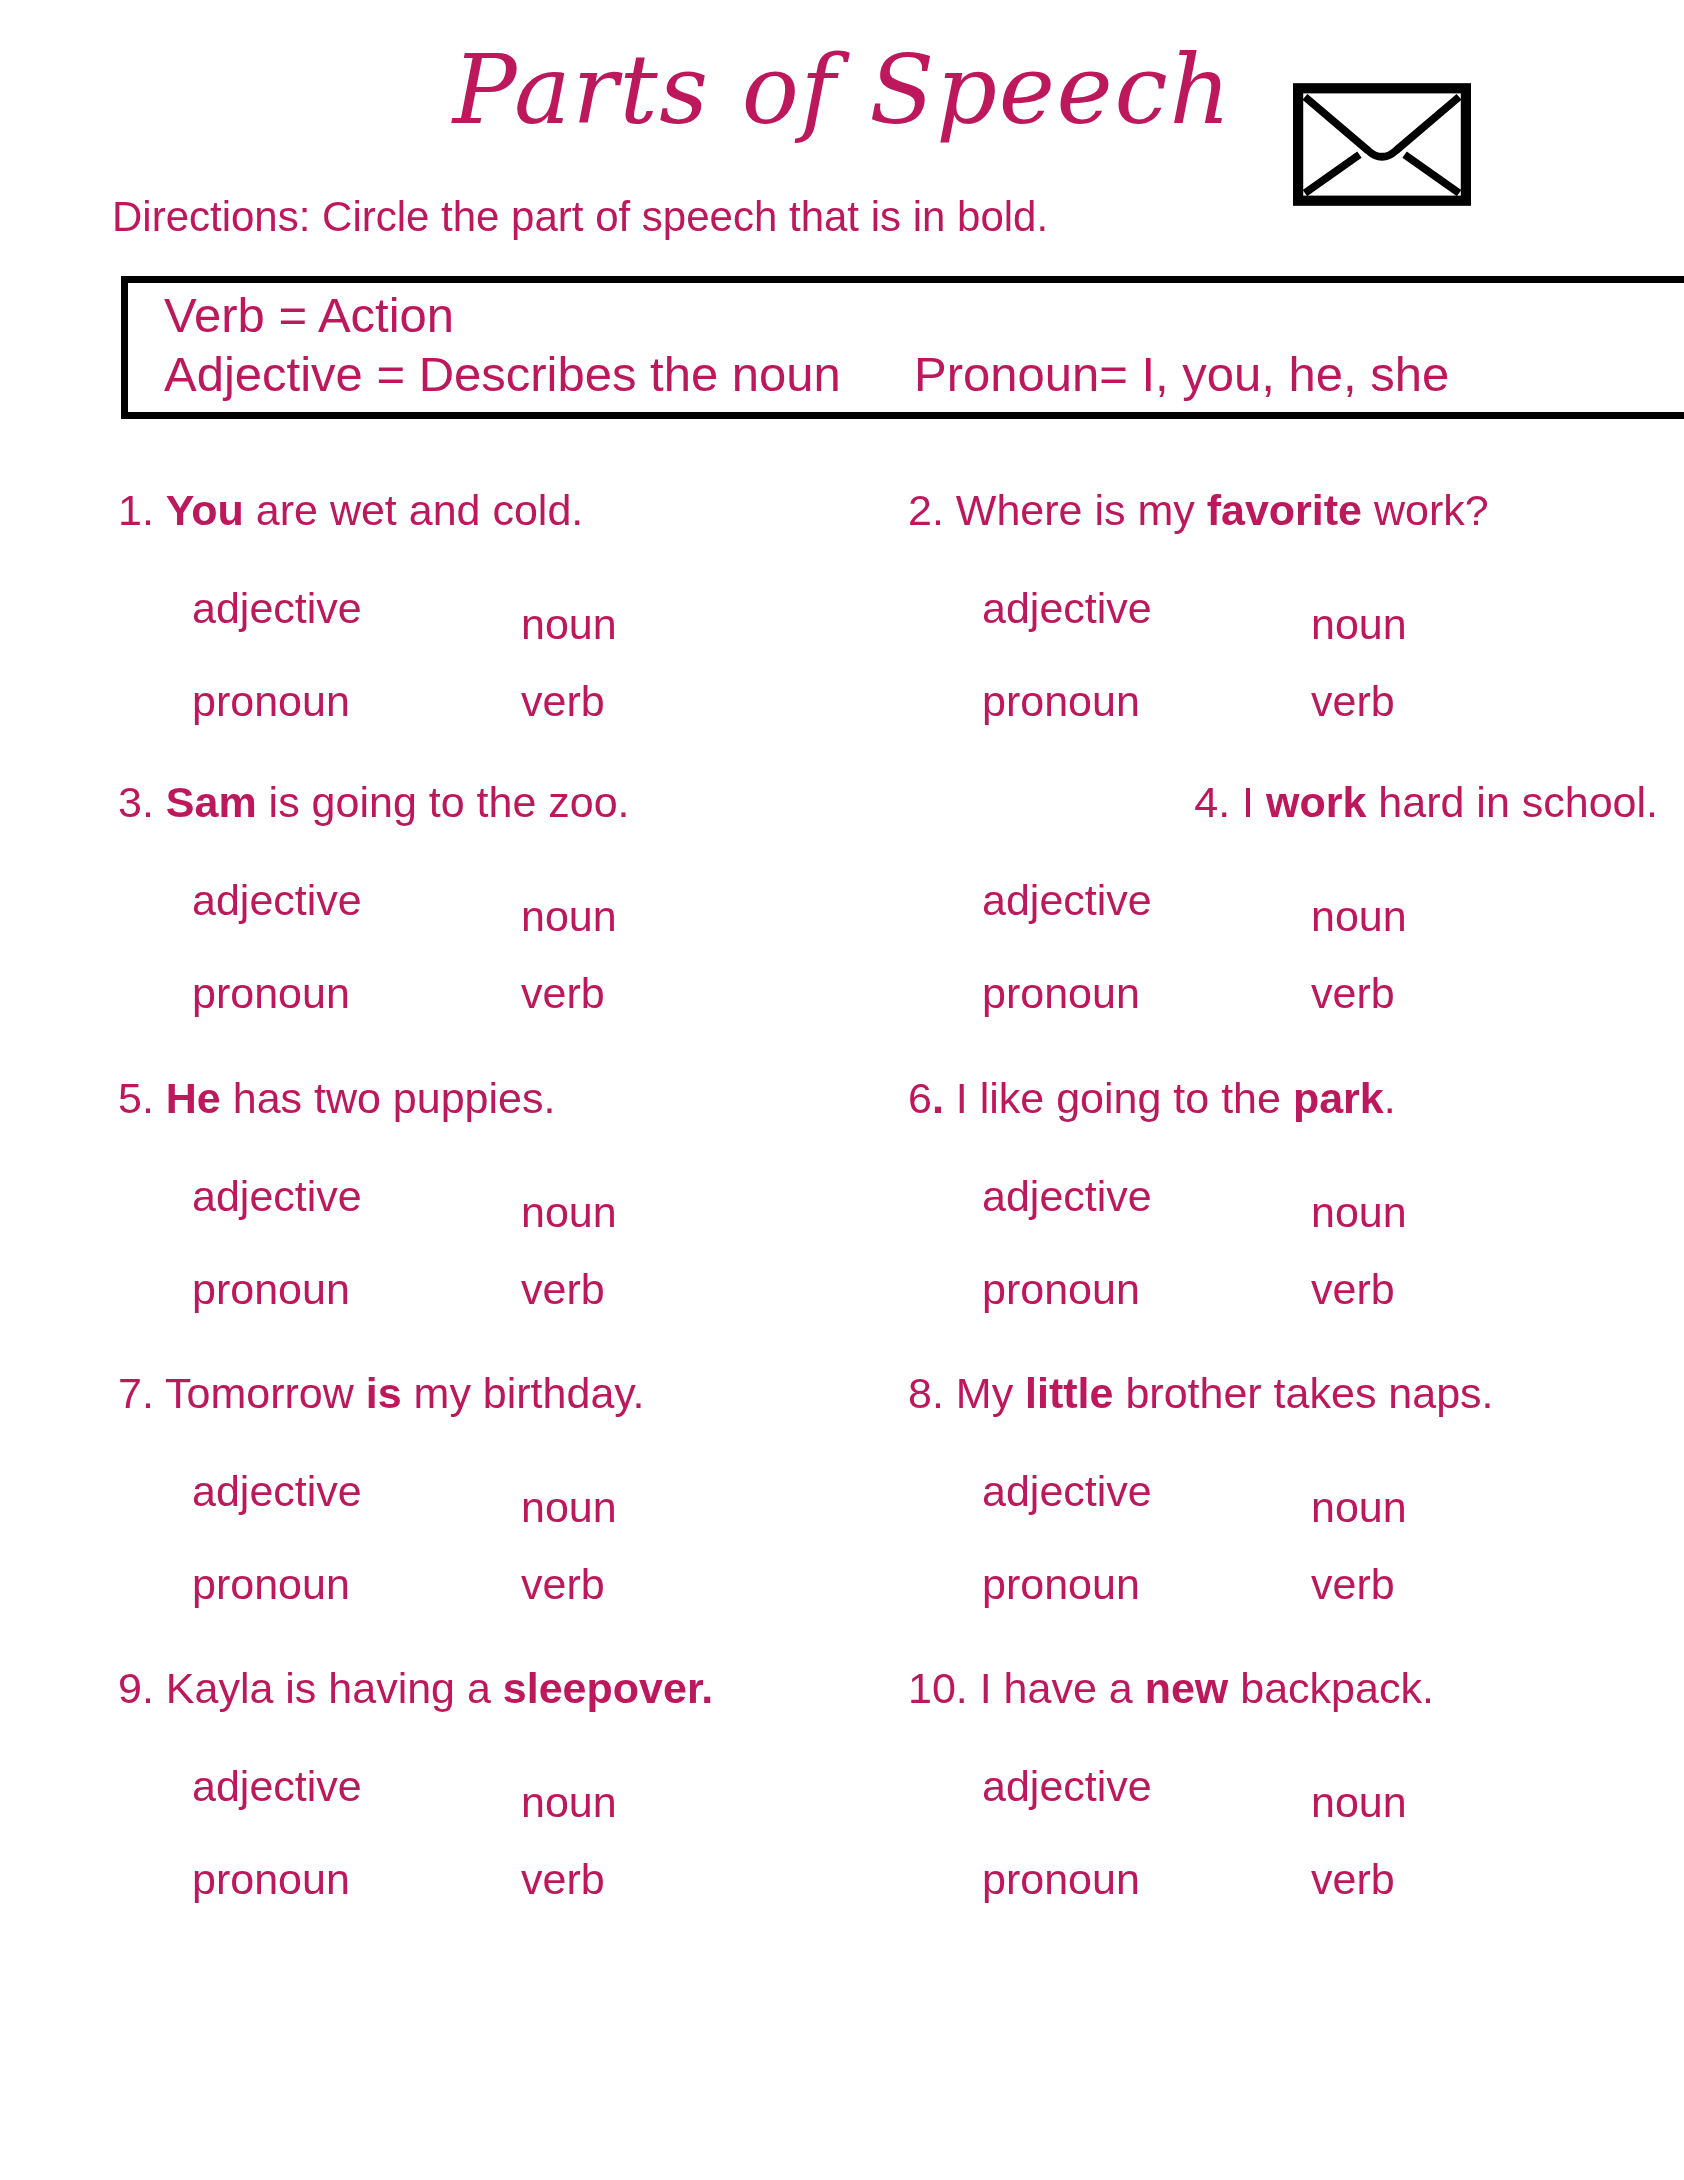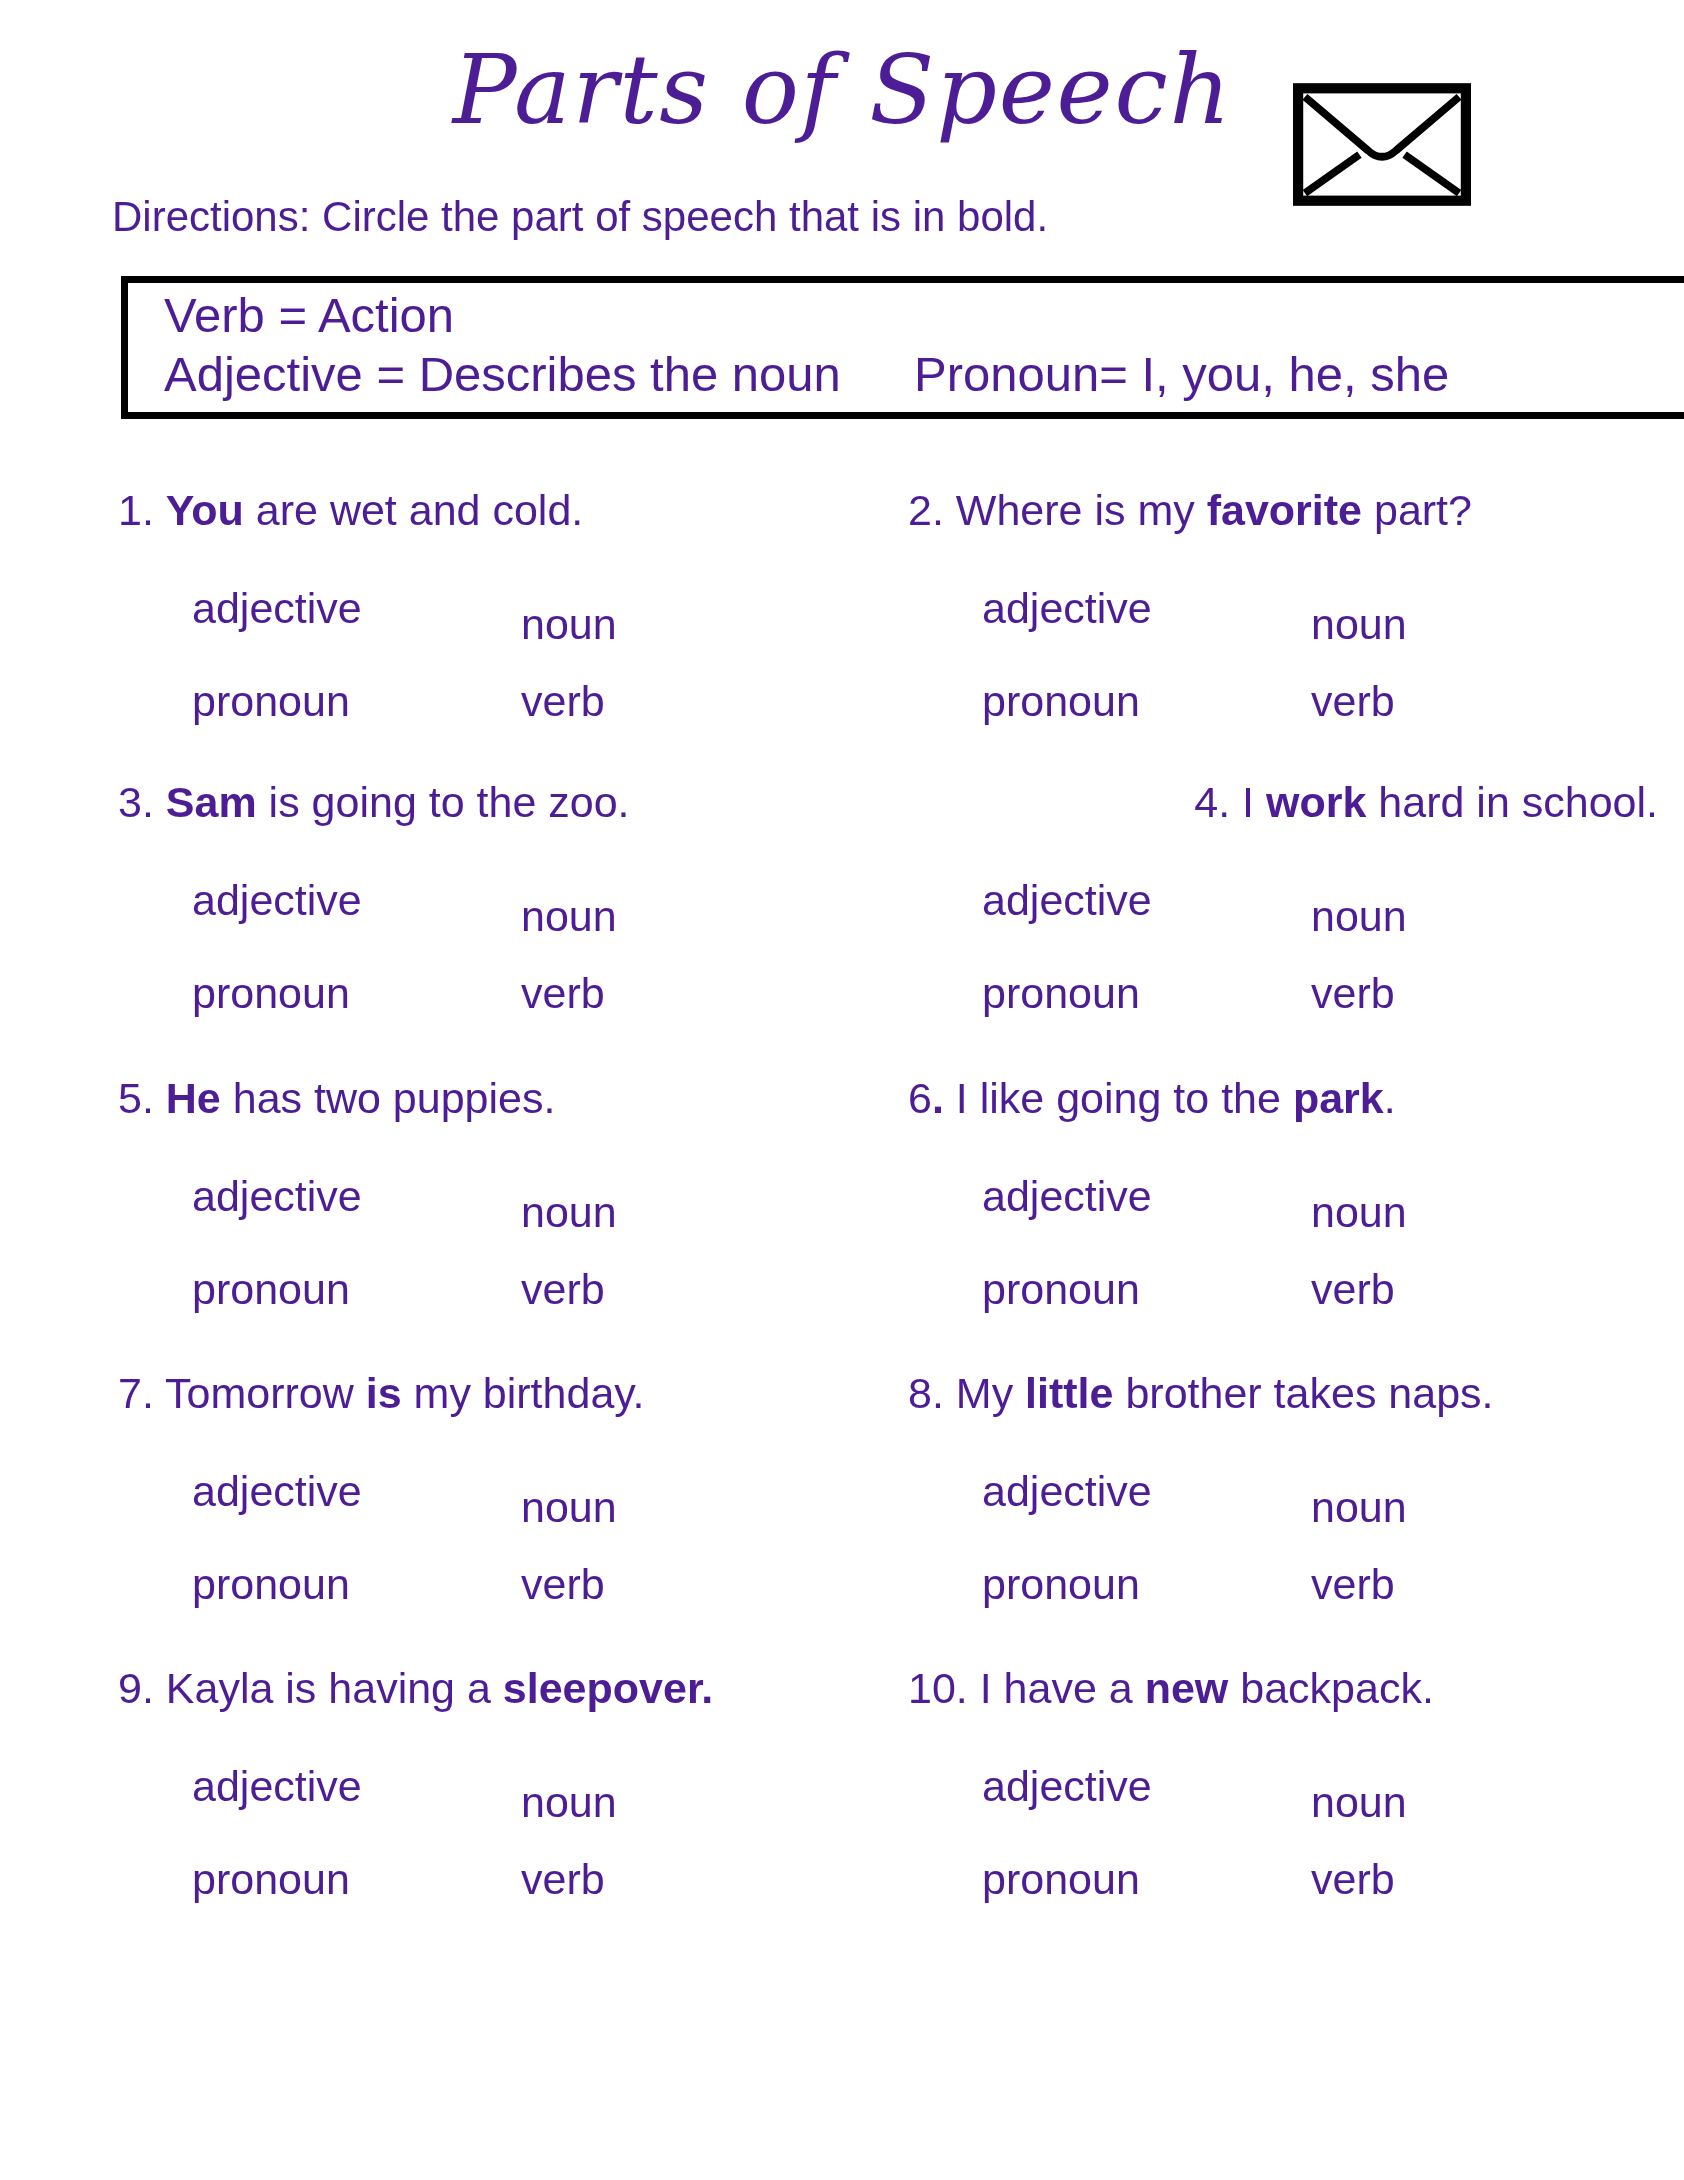--- a/index.html
+++ b/index.html
@@ -1,21 +1,21 @@
 <!DOCTYPE html>
 <html style="font-size:13.6px"><head>
 <meta charset="utf-8">
 <style>
   html,body{margin:0;padding:0;background:#fff;}
   .page{
     position:relative;
     width:1685px;
     height:2181px;
     background:#ffffff;
-    color:#4c1d95;
+    color:#be185d;
     font-family:"Liberation Sans", sans-serif;
     overflow:hidden;
   }
   .title{
     position:absolute;
     left:0; top:31px; width:100%;
     margin:0;
     text-align:center;
     font-family:"DejaVu Serif", serif;
     font-style:italic;
@@ -103,21 +103,21 @@
 
   <div class="questions">
       <div class="qblock" style="left: 118px; top: 486px;">
     <p class="sentence"><span>1. </span><span class="b">You</span><span> are wet and cold.</span></p>
     <span class="opt a">adjective</span>
     <span class="opt b">noun</span>
     <span class="opt c">pronoun</span>
     <span class="opt d">verb</span>
   </div>
       <div class="qblock" style="left: 908px; top: 486px;">
-    <p class="sentence"><span>2. Where is my </span><span class="b">favorite</span><span> part?</span></p>
+    <p class="sentence"><span>2. Where is my </span><span class="b">favorite</span><span> work?</span></p>
     <span class="opt a">adjective</span>
     <span class="opt b">noun</span>
     <span class="opt c">pronoun</span>
     <span class="opt d">verb</span>
   </div>
       <div class="qblock" style="left: 118px; top: 778px;">
     <p class="sentence"><span>3. </span><span class="b">Sam</span><span> is going to the zoo.</span></p>
     <span class="opt a">adjective</span>
     <span class="opt b">noun</span>
     <span class="opt c">pronoun</span>

